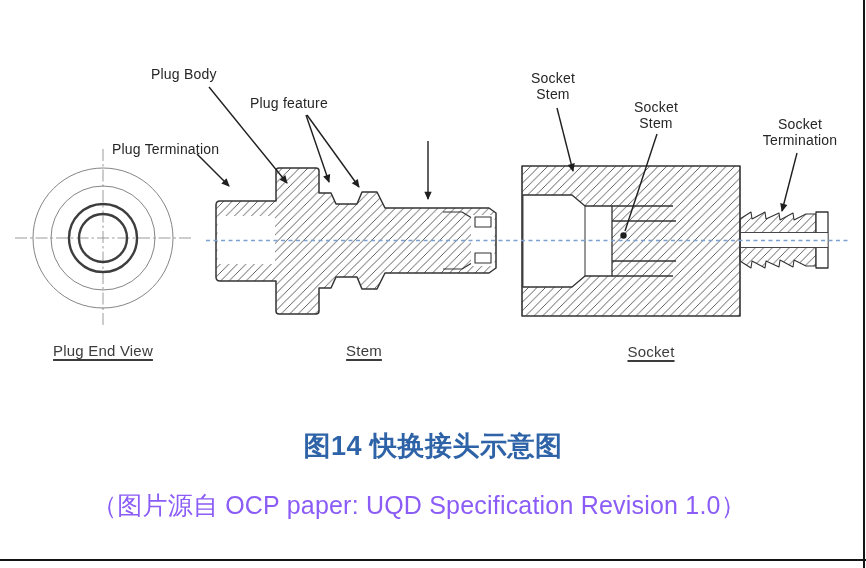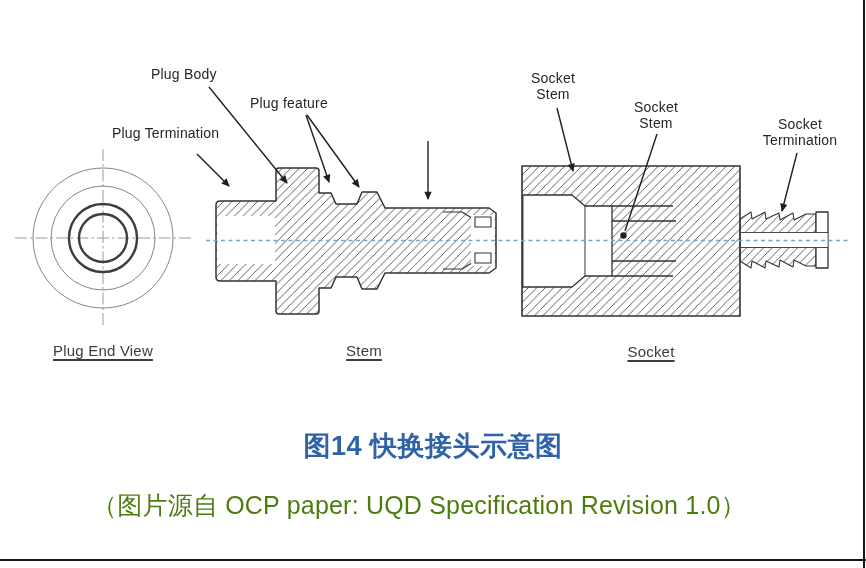--- a/index.html
+++ b/index.html
@@ -18,21 +18,21 @@
     text-align:center;text-decoration:underline;text-underline-offset:3px;
     text-decoration-thickness:1.5px;letter-spacing:0.2px;
   }
   .cap-title{
     position:absolute;left:0;right:0;top:428px;text-align:center;
     font-size:27px;font-weight:bold;color:#2e63a8;
     letter-spacing:0.5px;
   }
   .cap-source{
     position:absolute;left:0;right:0;top:489px;text-align:center;
-    padding-right:28px;font-size:25px;font-weight:400;color:#4d7c0f;
+    padding-right:28px;font-size:25px;font-weight:400;color:#8b5cf6;
     letter-spacing:0.2px;
   }
   .rule{background:#141414;}
 </style>
 </head>
 <body>
 
 <div id="page">
 
   <svg class="abs" style="left:0;top:0" width="866" height="568" viewBox="0 0 866 568">
@@ -88,21 +88,21 @@
       <path d="M306,115 L329,182" marker-end="url(#ah)"></path>
       <path d="M307,115 L359,187" marker-end="url(#ah)"></path>
       <path d="M428,141 L428,199" marker-end="url(#ah)"></path>
       <path d="M557,108 L573,171" marker-end="url(#ah)"></path>
       <path d="M657,134 L625,231"></path>
       <path d="M797,153 L782,211" marker-end="url(#ah)"></path>
     </g>
     <circle cx="623.5" cy="235.5" r="3.2" fill="#1f1f1f"></circle>
   </svg>
 
-  <div class="lbl" style="left:112px;top:126px">Plug Termination</div>
+  <div class="lbl" style="left:112px;top:142px">Plug Termination</div>
 
   <div class="lbl" style="left:151px;top:67px">Plug Body</div>
 
   <div class="lbl" style="left:250px;top:96px">Plug feature</div>
 
 
   <div class="lbl center" style="left:522px;top:71px;width:62px">
     <div>Socket</div>
     <div>Stem</div>
   </div>

